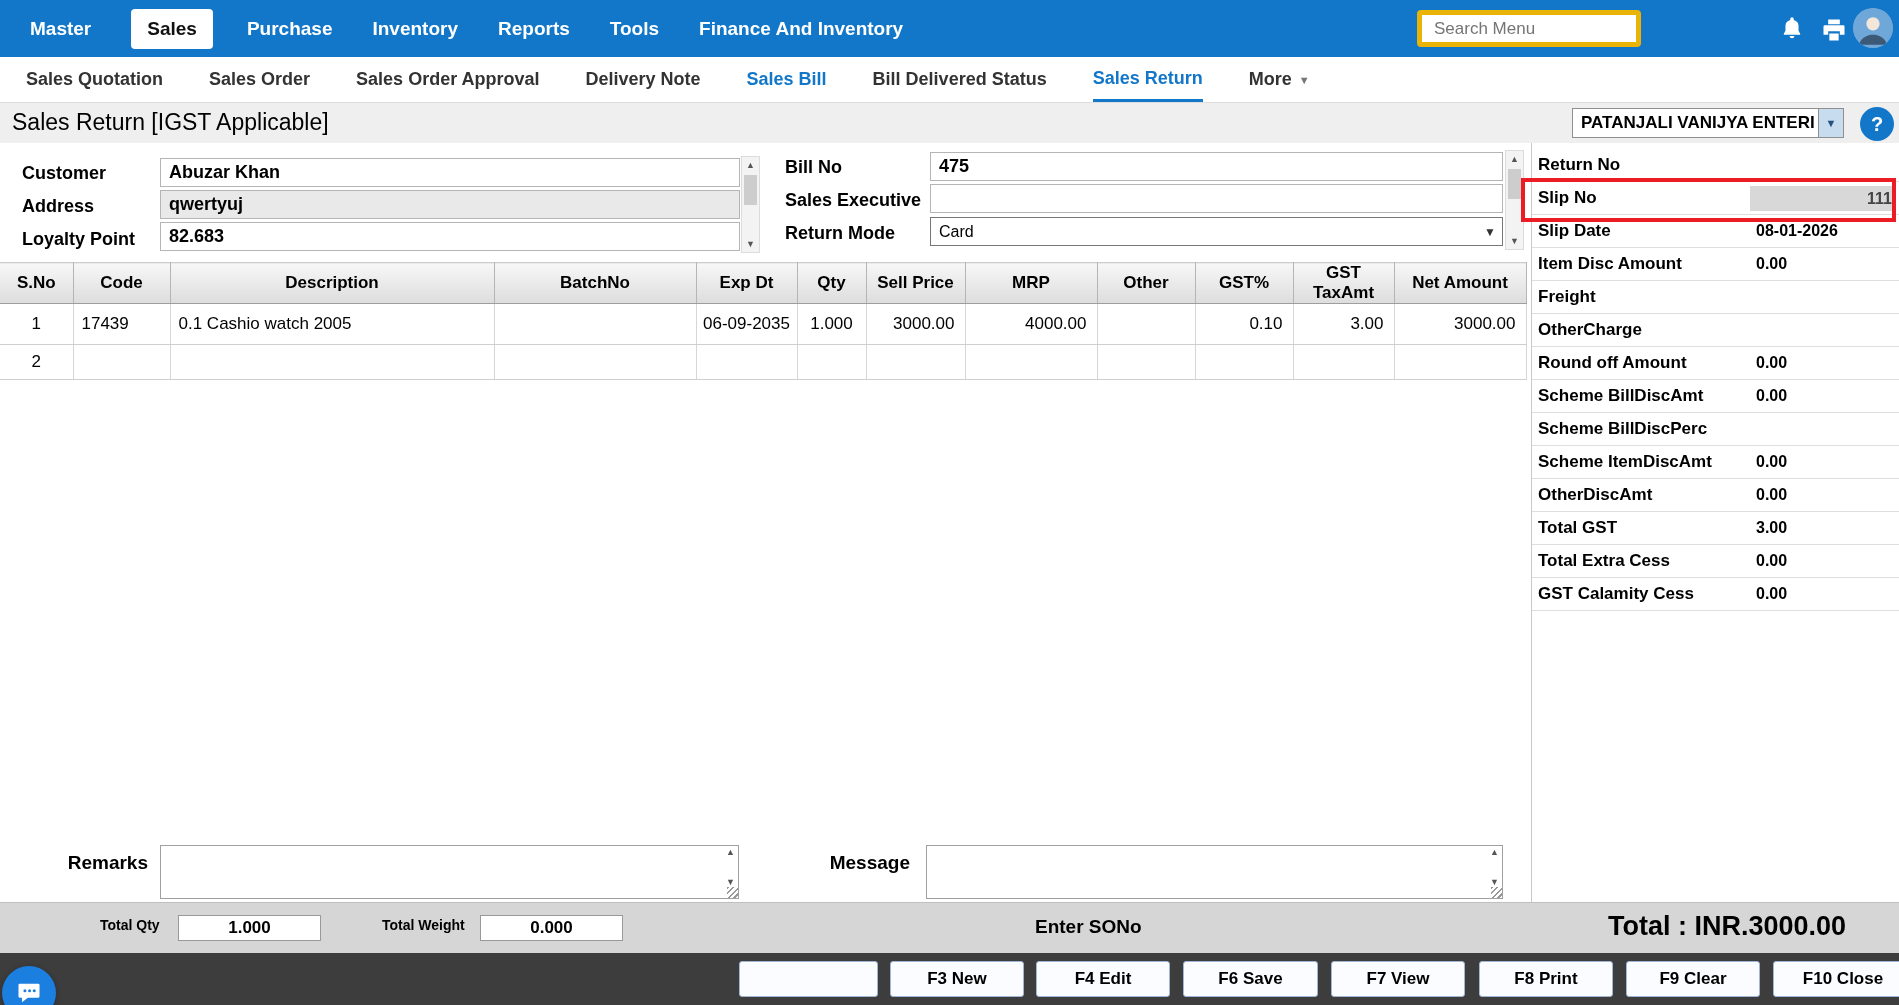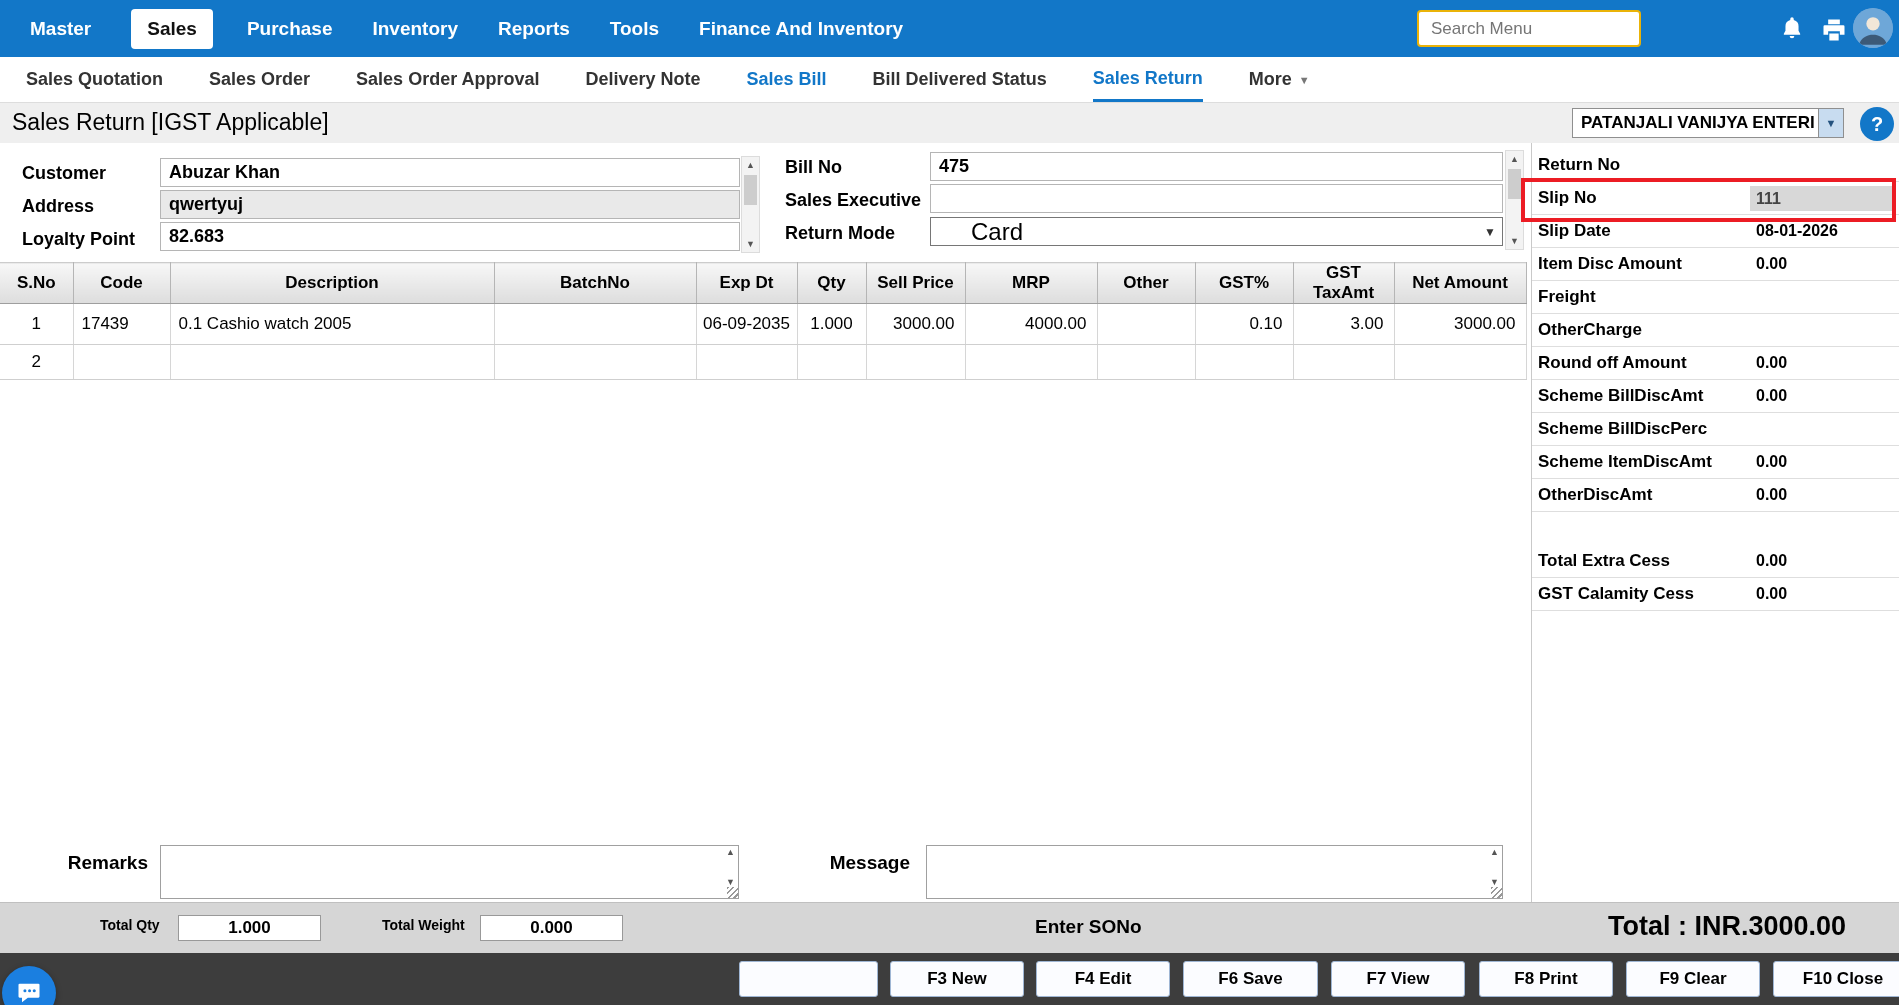--- a/index.html
+++ b/index.html
@@ -6,21 +6,21 @@
   #screen {
     position:relative; width:1899px; height:1005px; background:#ffffff;
     font-family:"Liberation Sans", sans-serif; overflow:hidden; color:#000;
   }
   
   .topbar { position:absolute; left:0; top:0; width:1899px; height:57px; background:#1277c8;
             display:flex; align-items:center; padding-left:30px; box-sizing:border-box; }
   .menu-item { color:#fff; font-weight:700; font-size:19px; margin-right:40px; cursor:pointer; white-space:nowrap; }
   .menu-item.active { background:#fff; color:#111; padding:9px 16px; border-radius:4px; margin-right:34px; }
   .search-box { position:absolute; left:1417px; top:10px; width:224px; height:37px; border-radius:4px;
-                border:2px solid #eab308; background:#fff; font-size:17px; padding:0 12px; box-sizing:border-box;
+                border:5px solid #eab308; background:#fff; font-size:17px; padding:0 12px; box-sizing:border-box;
                 color:#1d4ed8; outline:none; font-family:inherit; }
   .top-icon { position:absolute; width:28px; height:28px; cursor:pointer; }
   .avatar { position:absolute; left:1853px; top:8px; width:40px; height:40px; border-radius:50%;
             overflow:hidden; background:#6ea7d8; cursor:pointer; }
   
   .subnav { position:absolute; left:0; top:57px; width:1899px; height:46px; background:#fff;
             border-bottom:1px solid #ddd; display:flex; align-items:stretch; padding-left:26px; box-sizing:border-box; }
   .nav-item { font-size:18px; font-weight:700; color:#333; margin-right:46px; display:flex; align-items:center;
               cursor:pointer; white-space:nowrap; box-sizing:border-box; }
   .nav-item.link-blue { color:#1277c8; }
@@ -37,32 +37,32 @@
                    align-items:center; justify-content:center; font-size:11px; color:#24527e; }
   .help-btn { position:absolute; left:1860px; top:4px; width:34px; height:34px; border-radius:50%;
               background:#1277c8; color:#fff; font-weight:700; font-size:20px; display:flex;
               align-items:center; justify-content:center; cursor:pointer; }
   
   .form-label { position:absolute; font-size:18px; font-weight:700; color:#000; white-space:nowrap; }
   .f-input { position:absolute; height:29px; box-sizing:border-box; border:1px solid #b5b5b5; background:#fff;
              font-size:18px; font-weight:700; padding:0 8px; font-family:inherit; color:#000; outline:none; }
   .f-select { position:absolute; height:29px; box-sizing:border-box; border:1px solid #767676; background:#fff;
               display:flex; align-items:center; cursor:pointer; }
-  .f-select-text { flex:1; font-size:24px; padding-left:8px;margin-left:32px; }
+  .f-select-text { flex:1; font-size:16px; padding-left:8px; }
   .f-select-arrow { width:24px; text-align:center; font-size:12px; color:#333; }
   .vscroll { position:absolute; width:19px; background:#f3f3f3; border:1px solid #dcdcdc; box-sizing:border-box; }
   .sb-up, .sb-down { position:absolute; left:0; width:100%; height:16px; font-size:9px; color:#555;
                      text-align:center; line-height:16px; cursor:pointer; }
   .sb-up { top:0; } .sb-down { bottom:0; }
   .sb-thumb { position:absolute; left:2px; right:2px; top:18px; height:30px; background:#cdcdcd; cursor:pointer; }
   
   .summary-panel { position:absolute; left:1531px; top:143px; width:368px; height:759px; background:#fff;
                    border-left:1px solid #c9c9c9; box-sizing:border-box; }
   .sum-row { position:absolute; left:0; width:100%; height:33px; border-bottom:1px solid #dedede;
-             display:flex; align-items:center; padding-left:6px; box-sizing:border-box; }
+             display:flex; align-items:center; padding-left:6px; box-sizing:border-box;text-align:right; }
   .sum-label { font-size:17px; font-weight:700; }
   .sum-value { position:absolute; left:224px; font-size:16px; font-weight:700; }
   .sum-value.boxed { left:218px; width:142px; height:25px; background:#d8d8d8; color:#444;
                      padding-left:6px; line-height:25px; font-weight:600; box-sizing:border-box; }
   .red-box { position:absolute; left:1521px; top:178px; width:375px; height:44px; border:4px solid #ec1c24;
              box-sizing:border-box; z-index:30; pointer-events:none; }
   
   .gridwrap { position:absolute; left:0; top:262px; width:1526px; }
   table.grid { border-collapse:collapse; table-layout:fixed; width:1526px; }
   table.grid th { height:34px; background:linear-gradient(#f7f7f7,#dddddd); border-right:1px solid #b5b5b5;
@@ -227,20 +227,24 @@
       <span class="sum-label">Scheme BillDiscPerc</span>
       <span class="sum-value"></span>
     </div>
     <div class="sum-row" style="top:303px;">
       <span class="sum-label">Scheme ItemDiscAmt</span>
       <span class="sum-value">0.00</span>
     </div>
     <div class="sum-row" style="top:336px;">
       <span class="sum-label">OtherDiscAmt</span>
       <span class="sum-value">0.00</span>
+    </div>
+    <div class="sum-row" style="top:369px;">
+      <span class="sum-label">Total GST</span>
+      <span class="sum-value">3.00</span>
     </div>
     <div class="sum-row" style="top:402px;">
       <span class="sum-label">Total Extra Cess</span>
       <span class="sum-value">0.00</span>
     </div>
     <div class="sum-row" style="top:435px;">
       <span class="sum-label">GST Calamity Cess</span>
       <span class="sum-value">0.00</span>
     </div>
   </div>

